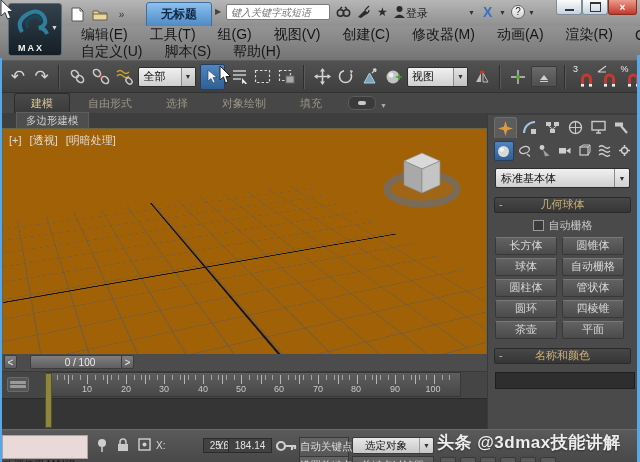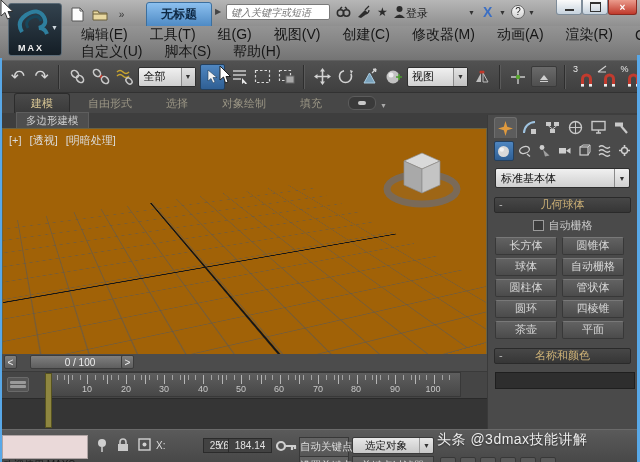--- a/index.html
+++ b/index.html
@@ -85,21 +85,21 @@
   
   .statusbar{left:0;top:429px;width:640px;height:34px;background:linear-gradient(#5a5a5a,#474747);border-top:1px solid #6a6a6a;}
   .listener{position:absolute;left:2px;top:5px;width:84px;height:22px;background:#ead9d9;border:1px solid #b0a5a5;}
   .welcome{position:absolute;left:4px;top:28px;font-size:10px;color:#161616;white-space:nowrap;}
   .slab{position:absolute;font-size:10px;color:#ddd;}
   .sfield{position:absolute;top:8px;width:44px;height:15px;background:#424242;border:1px solid #2b2b2b;color:#e2e2e2;font-size:10px;text-align:center;box-sizing:border-box;padding:0;}
   .sbtn{position:absolute;height:33px;background:linear-gradient(#646464,#4d4d4d);border:1px solid #383838;border-radius:0;color:#dedede;font-size:10.5px;text-align:right;line-height:16px;box-sizing:border-box;white-space:nowrap;}
   .sdrop{position:absolute;height:17px;background:linear-gradient(#e8e8e8,#c8c8c8);border:1px solid #3a3a3a;border-radius:2px;display:flex;align-items:center;font-size:10.5px;color:#111;box-sizing:border-box;}
   .sdrop .lbl{flex:1;padding:0 12px;white-space:nowrap;}
   .sdrop .arr{width:13px;align-self:stretch;border-left:1px solid #9a9a9a;display:flex;align-items:center;justify-content:center;font-size:7px;color:#333;}
-  .watermark{position:absolute;left:437px;top:1px;font-size:14px;font-weight:normal;color:#ededed;letter-spacing:.5px;text-shadow:0 1px 2px rgba(0,0,0,.45);white-space:nowrap;}
+  .watermark{position:absolute;left:437px;top:1px;font-size:17px;font-weight:bold;color:#ededed;letter-spacing:.5px;text-shadow:0 1px 2px rgba(0,0,0,.45);white-space:nowrap;}
   .pbrow{position:absolute;left:440px;top:27px;display:flex;gap:4px;}
   .pbrow i{width:14px;height:12px;background:#5a5a5a;border:1px solid #383838;border-radius:2px;}
   
   .bleft{left:0;top:58px;width:2px;height:404px;background:#58a8e8;z-index:40;}
   .bright{left:637px;top:55px;width:3px;height:407px;background:#58a8e8;z-index:40;}
   .cursor{z-index:60;}
 </style>
 </head>
 <body>
 

